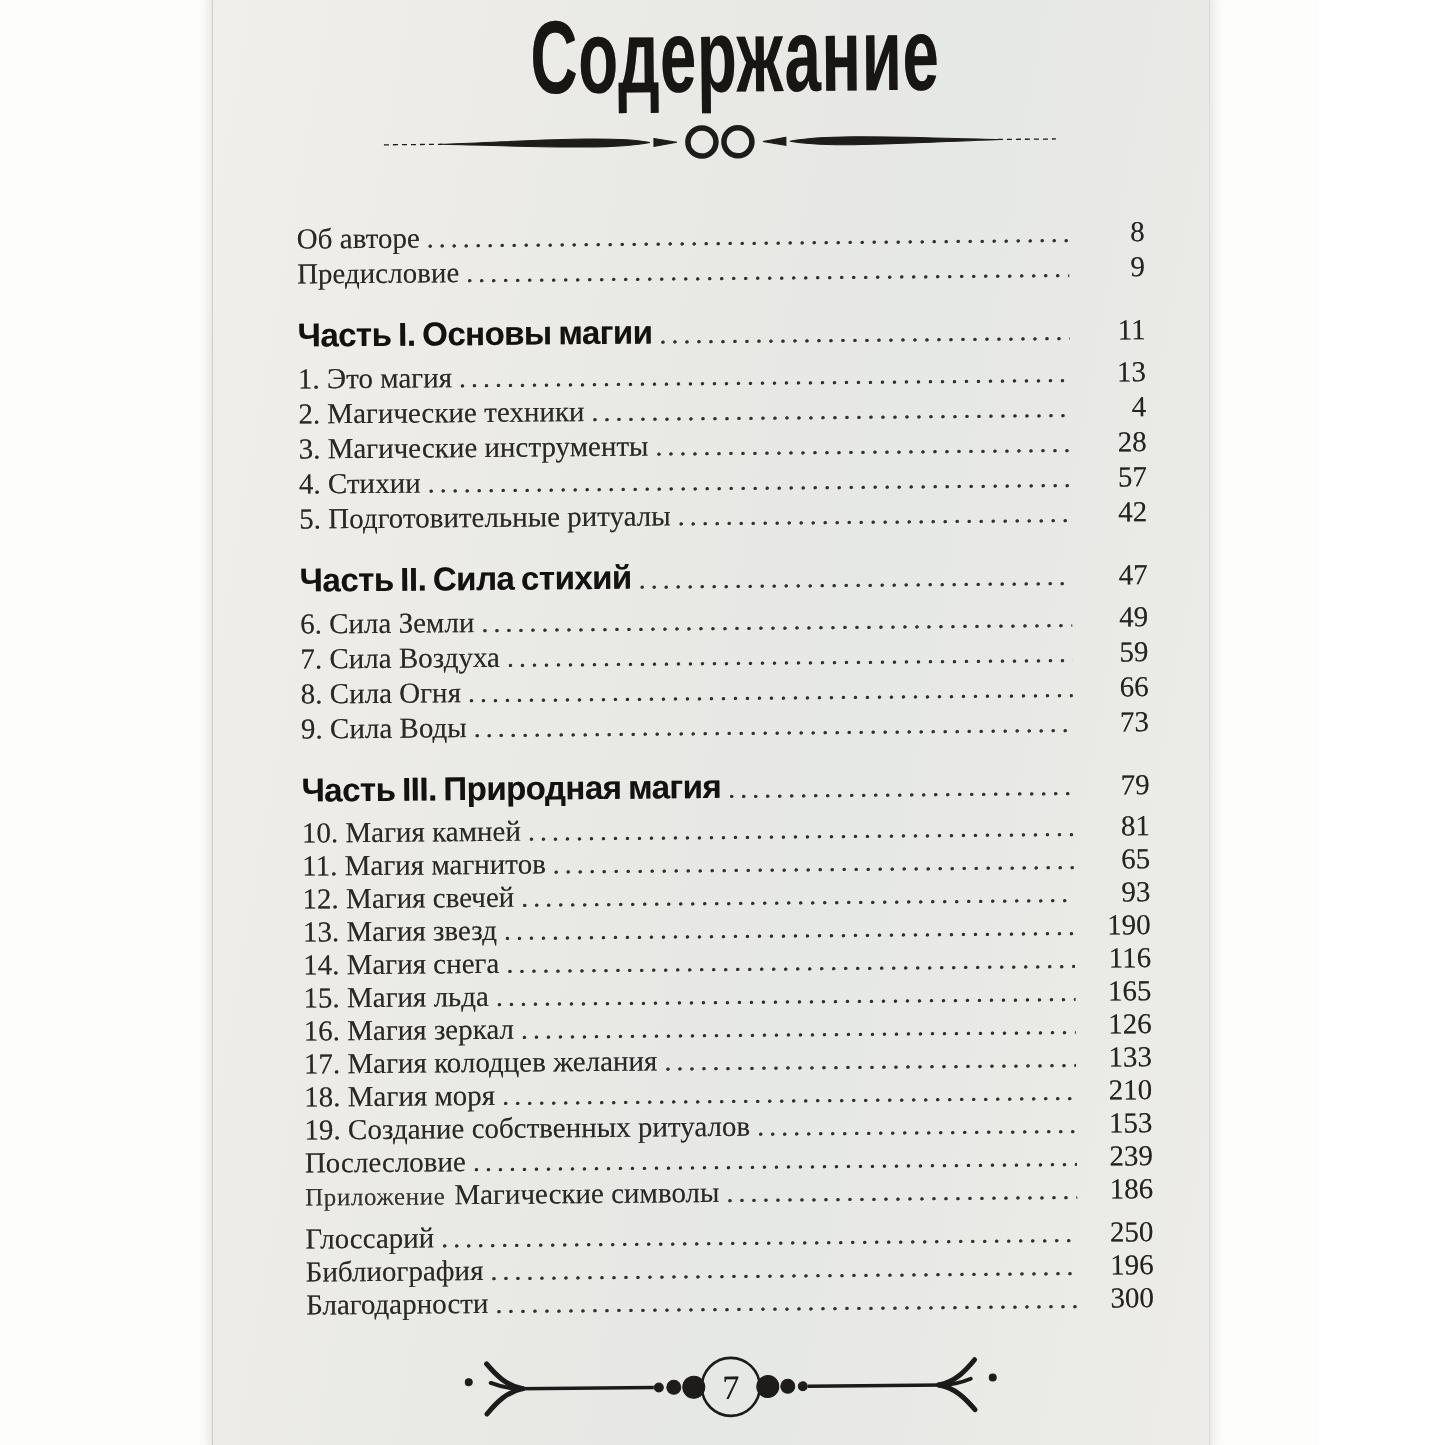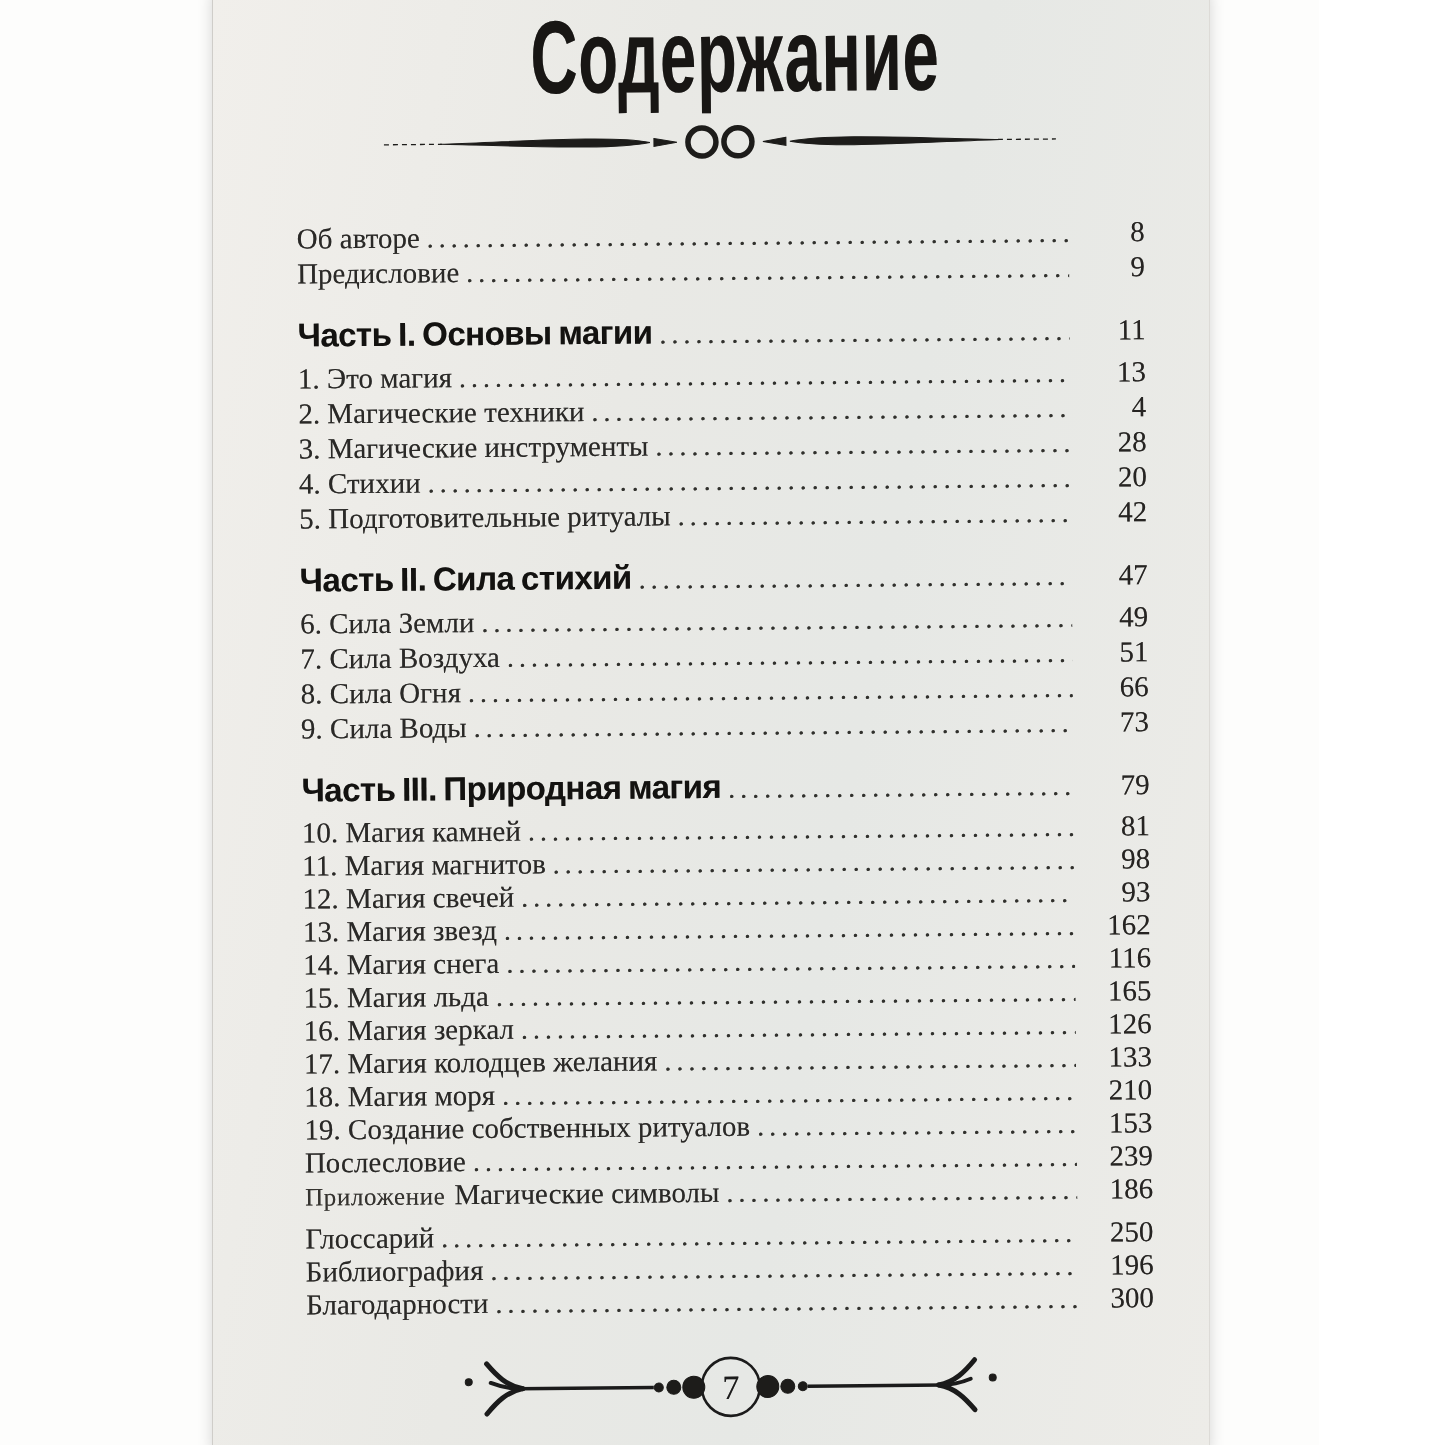--- a/index.html
+++ b/index.html
@@ -94,21 +94,21 @@
             <div class="row">
 
     <span class="label">3. Магические инструменты</span>
     <span class="leader"></span>
     <span class="pnum">28</span>
   </div>
             <div class="row">
 
     <span class="label">4. Стихии</span>
     <span class="leader"></span>
-    <span class="pnum">20</span>
+    <span class="pnum">57</span>
   </div>
             <div class="row">
 
     <span class="label">5. Подготовительные ритуалы</span>
     <span class="leader"></span>
     <span class="pnum">42</span>
   </div>
           </div>
           <div class="toc-section">
             <div class="row part">
@@ -120,21 +120,21 @@
             <div class="row">
 
     <span class="label">6. Сила Земли</span>
     <span class="leader"></span>
     <span class="pnum">49</span>
   </div>
             <div class="row">
 
     <span class="label">7. Сила Воздуха</span>
     <span class="leader"></span>
-    <span class="pnum">51</span>
+    <span class="pnum">59</span>
   </div>
             <div class="row">
 
     <span class="label">8. Сила Огня</span>
     <span class="leader"></span>
     <span class="pnum">66</span>
   </div>
             <div class="row">
 
     <span class="label">9. Сила Воды</span>
@@ -152,33 +152,33 @@
             <div class="row">
 
     <span class="label">10. Магия камней</span>
     <span class="leader"></span>
     <span class="pnum">81</span>
   </div>
             <div class="row">
 
     <span class="label">11. Магия магнитов</span>
     <span class="leader"></span>
-    <span class="pnum">98</span>
+    <span class="pnum">65</span>
   </div>
             <div class="row">
 
     <span class="label">12. Магия свечей</span>
     <span class="leader"></span>
     <span class="pnum">93</span>
   </div>
             <div class="row">
 
     <span class="label">13. Магия звезд</span>
     <span class="leader"></span>
-    <span class="pnum">162</span>
+    <span class="pnum">190</span>
   </div>
             <div class="row">
 
     <span class="label">14. Магия снега</span>
     <span class="leader"></span>
     <span class="pnum">116</span>
   </div>
             <div class="row">
 
     <span class="label">15. Магия льда</span>

